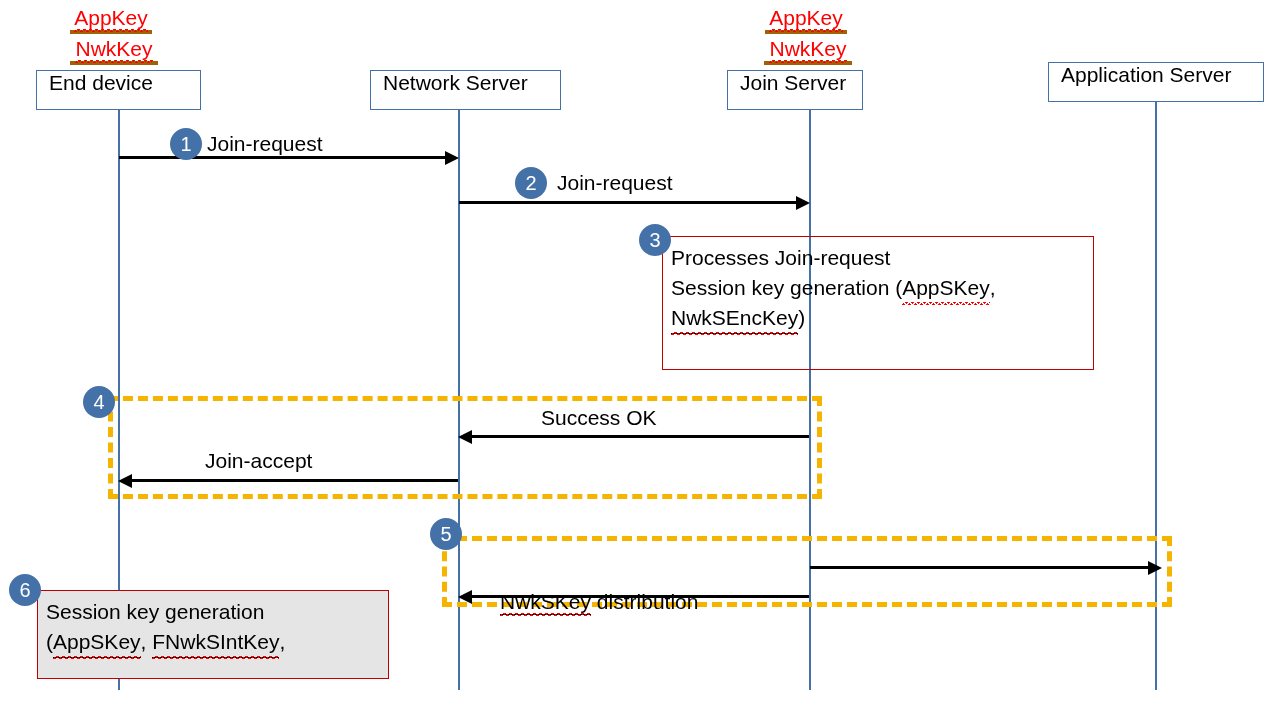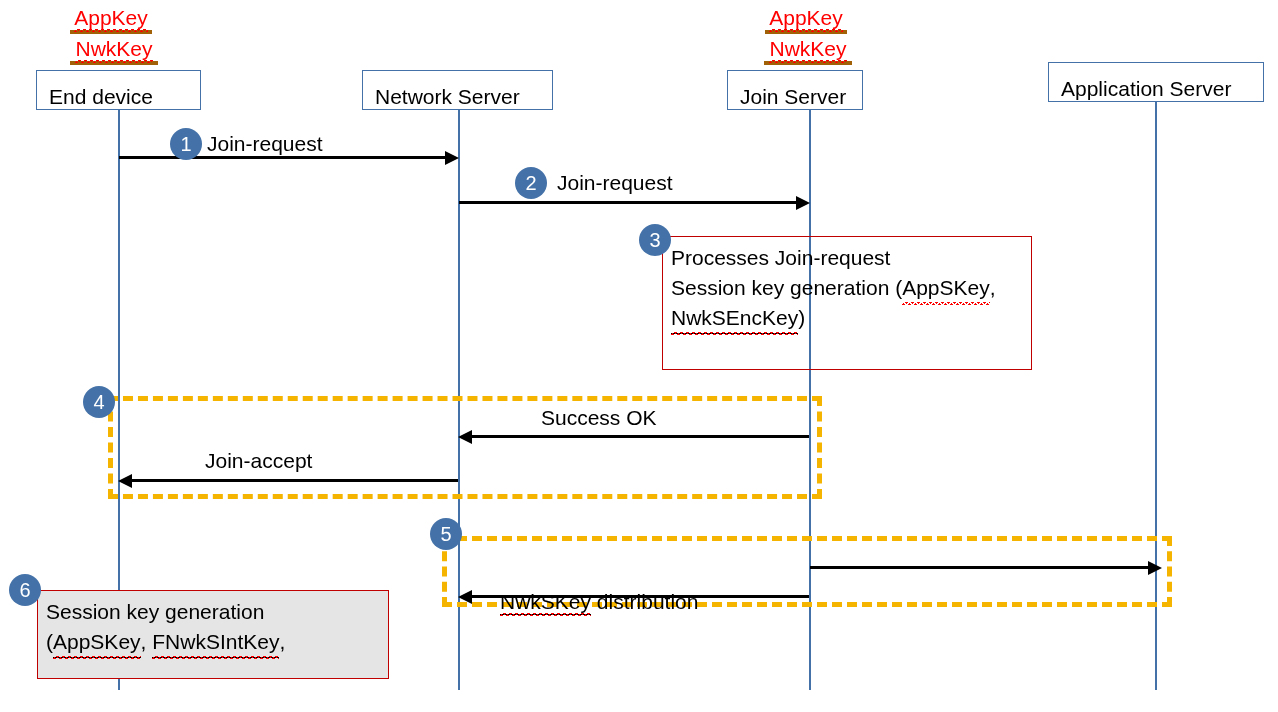--- a/index.html
+++ b/index.html
@@ -15,21 +15,21 @@
     font-family: "Liberation Sans", sans-serif;
     overflow: hidden;
   }
   
   .actor-box {
     position: absolute;
     box-sizing: border-box;
     border: 1.5px solid #4472a8;
     background: #ffffff;
     display: flex;
-    align-items: flex-end;
+    align-items: flex-start;
     padding-left: 12px;
     font-size: 21px;
     color: #000000;
     white-space: nowrap;
   }
   .lifeline {
     position: absolute;
     width: 1.5px;
     background: #4472a8;
   }
@@ -139,21 +139,21 @@
   <div class="key-label" style="left:765px; top:6px; width:82px;">
     <span class="sq">AppKey</span>
   </div>
   <div class="key-label" style="left:764px; top:37px; width:88px;">
     <span class="sq">NwkKey</span>
   </div>
 
   <div class="actor-box" style="left:36px; top:70px; width:165px; height:40px;">
     <span>End device</span>
   </div>
-  <div class="actor-box" style="left:362px; top:70px; width:191px; height:40px;">
+  <div class="actor-box" style="left:370px; top:70px; width:191px; height:40px;">
     <span>Network Server</span>
   </div>
   <div class="actor-box" style="left:727px; top:70px; width:136px; height:40px;">
     <span>Join Server</span>
   </div>
   <div class="actor-box" style="left:1048px; top:62px; width:216px; height:40px;">
     <span>Application Server</span>
   </div>
 
   <div class="lifeline" style="left:118px; top:110px; height:580px;"></div>
@@ -172,21 +172,21 @@
 
   <div class="msg-line" style="left:459px; top:201px; width:344px;"></div>
   <div class="arrow-head right" style="left:796px; top:195.5px;"></div>
   <div class="badge" style="left:515px; top:167px;">
     <span>2</span>
   </div>
   <div class="msg-label" style="left:557px; top:171px;">
     <span>Join-request</span>
   </div>
 
-  <div class="note-box" style="left:662px; top:236px; width:370px; height:134px;">
+  <div class="note-box" style="left:662px; top:236px; width:432px; height:134px;">
     <div>Processes Join-request</div>
     <div>Session key generation (<span class="sq">AppSKey</span>,</div>
     <div><span class="sq ul">NwkSEncKey</span>)</div>
   </div>
   <div class="badge" style="left:639px; top:224px;">
     <span>3</span>
   </div>
 
   <div class="dash-box" style="left:108px; top:396px; width:714px; height:103px;"></div>
   <div class="badge" style="left:83px; top:386px;">

